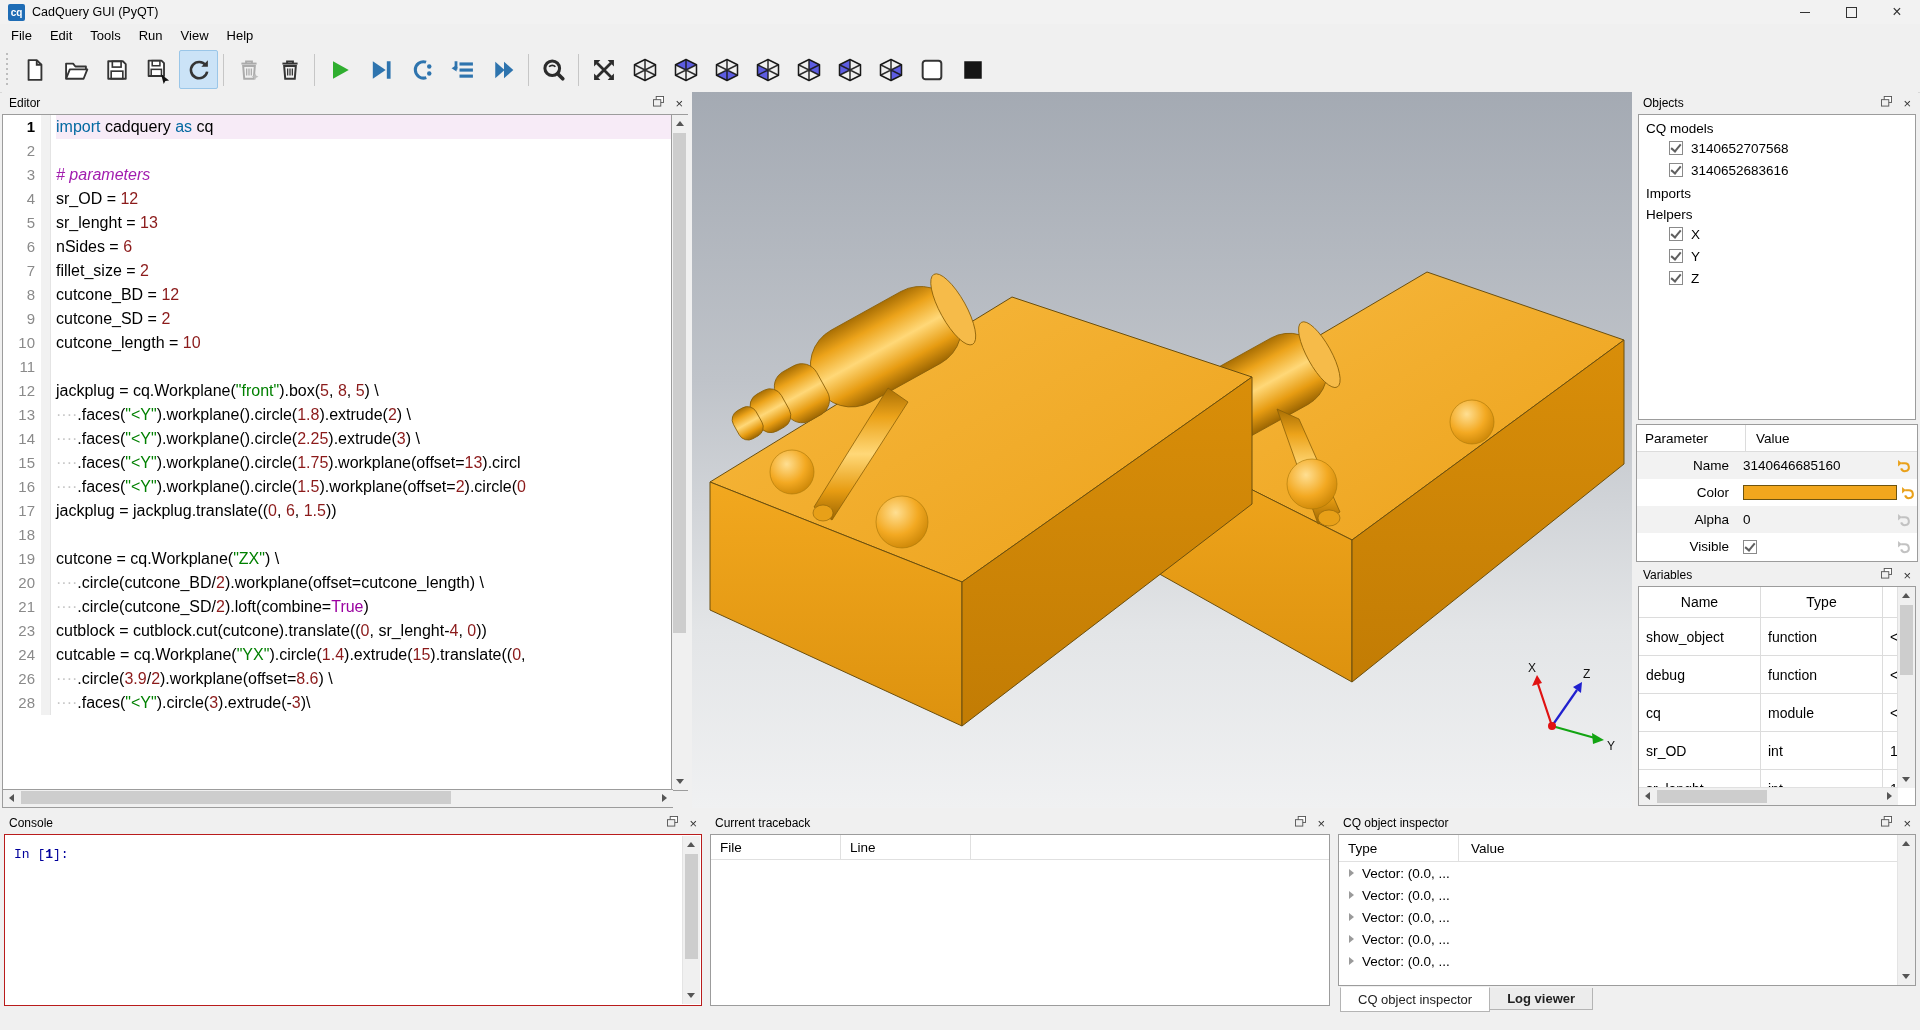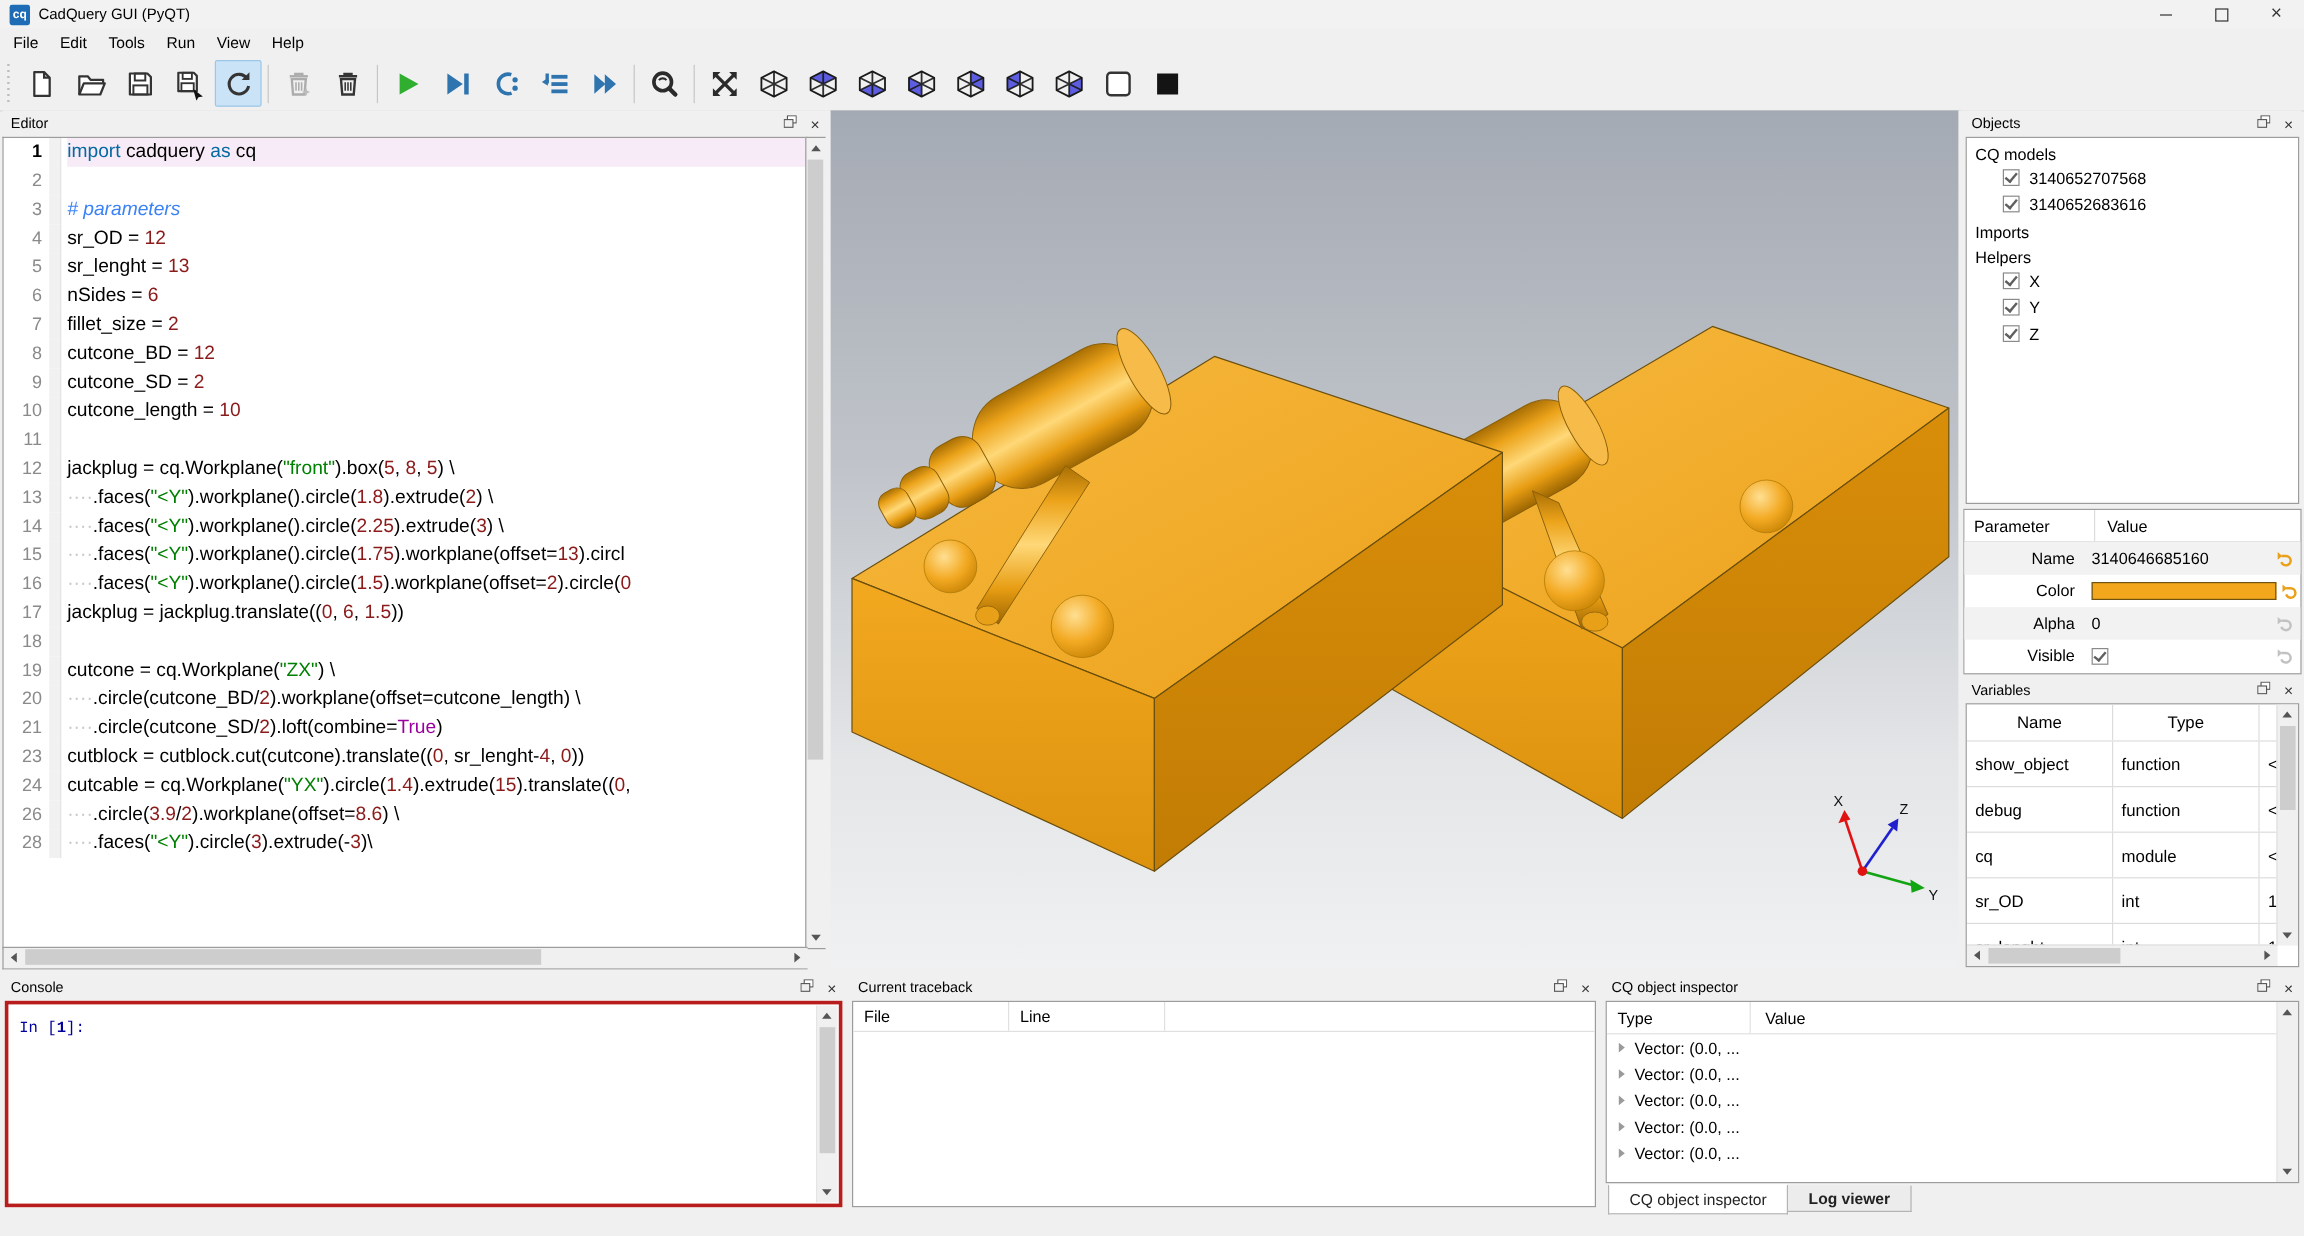--- a/index.html
+++ b/index.html
@@ -41,21 +41,21 @@
   
   .editor-dock{left:2px;top:92px;width:688px;height:716px;}
   .editor-body{position:absolute;top:22px;left:0;right:17px;bottom:17px;background:#fff;
                border:1px solid #9c9c9c;border-right:none;overflow:hidden;}
   .code-line{display:flex;height:24px;line-height:24px;font-size:16px;white-space:pre;}
   .code-line .ln{width:32px;min-width:32px;text-align:right;padding-right:6px;color:#8a8a8a;font-size:15px;}
   .code-line .gutter{width:9px;min-width:9px;background:#f1f1f1;border-right:1px solid #e4e4e4;margin-right:5px;}
   .code-line .ltxt{flex:1;}
   .code-line.current .ln{color:#000;font-weight:bold;}
   .code-line.current .ltxt{background:#f7ebf7;}
-  .tk-k{color:#0369a1;} .tk-c{color:#3b82f6;font-style:italic;} .tk-n{color:#8b1a1a;}
+  .tk-k{color:#0369a1;} .tk-c{color:#a21caf;font-style:italic;} .tk-n{color:#8b1a1a;}
   .tk-s{color:#008000;} .tk-b{color:#9a00a0;} .tk-t{color:#000;} .tk-d{color:#c6c6c6;}
   
   .sb{position:absolute;background:#f0f0f0;}
   .sb .arr{position:absolute;width:0;height:0;}
   .thumb{position:absolute;background:#cdcdcd;}
   .arr-up{border-left:4px solid transparent;border-right:4px solid transparent;border-bottom:5px solid #555;}
   .arr-dn{border-left:4px solid transparent;border-right:4px solid transparent;border-top:5px solid #555;}
   .arr-lf{border-top:4px solid transparent;border-bottom:4px solid transparent;border-right:5px solid #555;}
   .arr-rt{border-top:4px solid transparent;border-bottom:4px solid transparent;border-left:5px solid #555;}
   
@@ -86,21 +86,21 @@
   .vars-body{position:absolute;top:22px;left:2px;right:2px;bottom:2px;background:#fff;border:1px solid #9c9c9c;overflow:hidden;}
   .vars-clip{position:absolute;left:0;top:0;right:17px;bottom:17px;overflow:hidden;}
   .vrow{display:flex;border-bottom:1px solid #dcdcdc;font-size:14px;}
   .vrow.vhead{height:30px;}
   .vrow.vdata{height:37px;}
   .vcell{border-right:1px solid #dcdcdc;display:flex;align-items:center;padding-left:7px;box-sizing:border-box;overflow:hidden;white-space:nowrap;}
   .vc1{width:122px;min-width:122px;} .vc2{width:122px;min-width:122px;} .vc3{width:200px;min-width:200px;border-right:none;}
   .vhead .vcell{justify-content:center;padding-left:0;}
   
   .console-dock{left:2px;top:812px;width:702px;height:196px;}
-  .console-body{position:absolute;top:22px;left:2px;right:2px;bottom:2px;background:#fff;border:3px solid #b91c1c;}
+  .console-body{position:absolute;top:22px;left:2px;right:2px;bottom:2px;background:#fff;border:1px solid #b91c1c;}
   .console-text{padding:12px 0 0 9px;font-family:"Liberation Mono","DejaVu Sans Mono",monospace;
                 font-size:13px;color:#00009b;}
   .traceback-dock{left:708px;top:812px;width:624px;height:196px;}
   .tb-table-head{display:flex;height:24px;border-bottom:1px solid #e0e0e0;font-size:13.5px;align-items:center;}
   .tb-th{padding-left:9px;border-right:1px solid #e0e0e0;height:100%;display:flex;align-items:center;box-sizing:border-box;}
   .inspector-dock{left:1336px;top:812px;width:582px;height:218px;}
   .insp-body{position:absolute;top:22px;left:2px;right:2px;height:150px;background:#fff;border:1px solid #9c9c9c;}
   .insp-head{display:flex;height:26px;border-bottom:1px solid #e0e0e0;font-size:13.5px;align-items:center;}
   .insp-h1{width:120px;padding-left:9px;border-right:1px solid #e0e0e0;height:100%;display:flex;align-items:center;box-sizing:border-box;}
   .insp-h2{padding-left:12px;}

